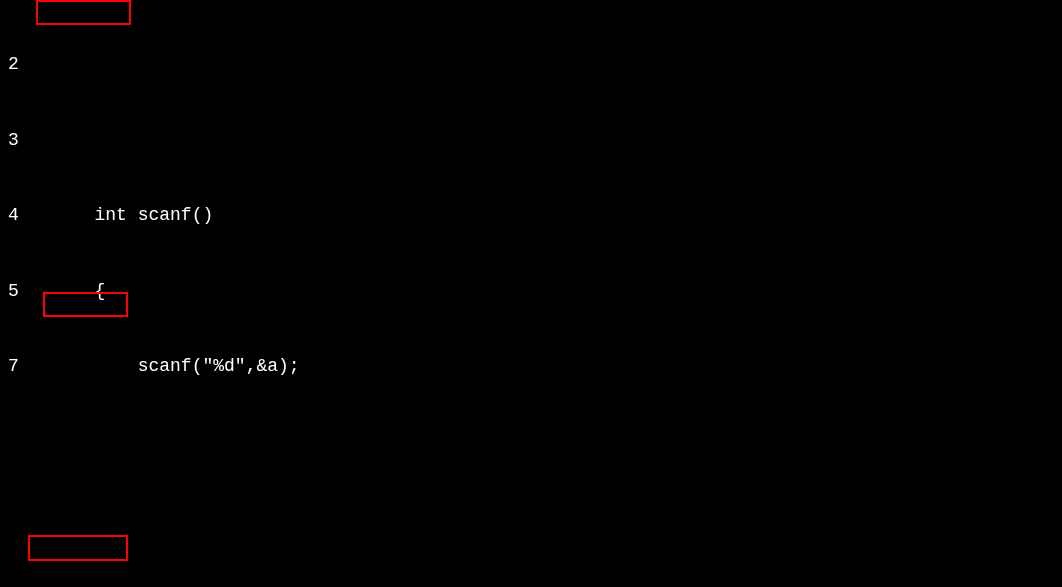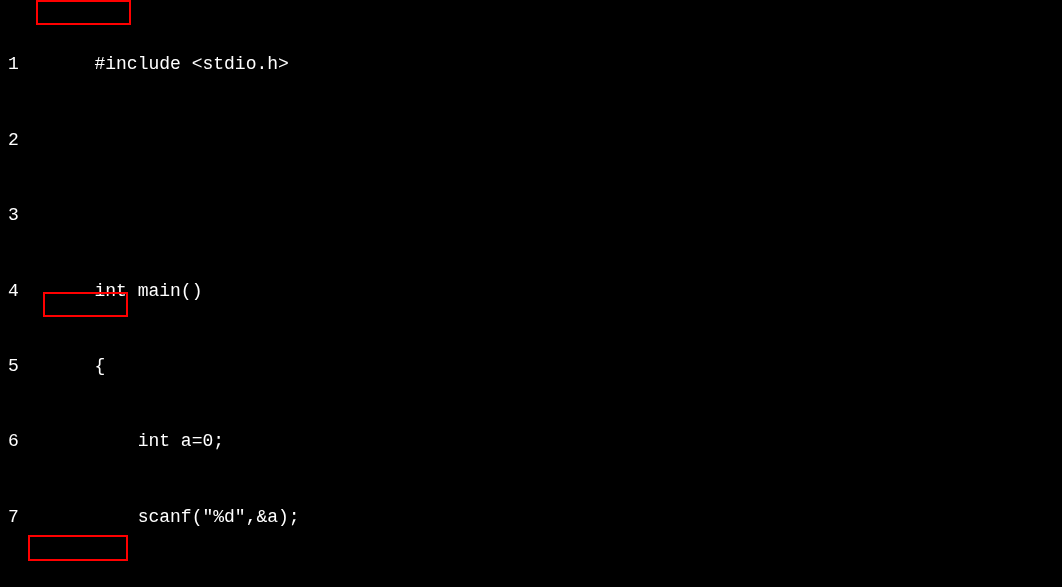--- a/index.html
+++ b/index.html
@@ -46,26 +46,24 @@
       top: 535px;
       left: 28px;
       width: 100px;
       height: 26px;
     }
   </style>
 </head>
 <body>
 
 <div class="terminal">
-  <span class="line"><span>1</span><span>       #include &lt;stdio.h&gt;</span></span>
   <span class="line"><span>2</span><span></span></span>
   <span class="line"><span>3</span><span></span></span>
-  <span class="line"><span>4</span><span>       int main()</span></span>
+  <span class="line"><span>4</span><span>       int scanf()</span></span>
   <span class="line"><span>5</span><span>       {</span></span>
-  <span class="line"><span>6</span><span>           int a=0;</span></span>
   <span class="line"><span>7</span><span>           scanf("%d",&amp;a);</span></span>
   
   
   
   
   
   
   
   
   

